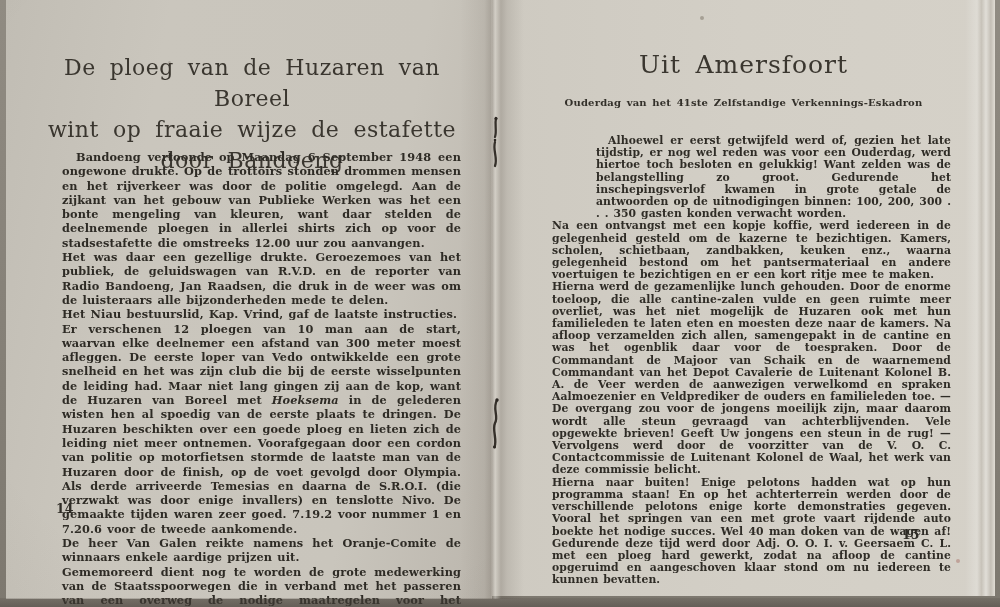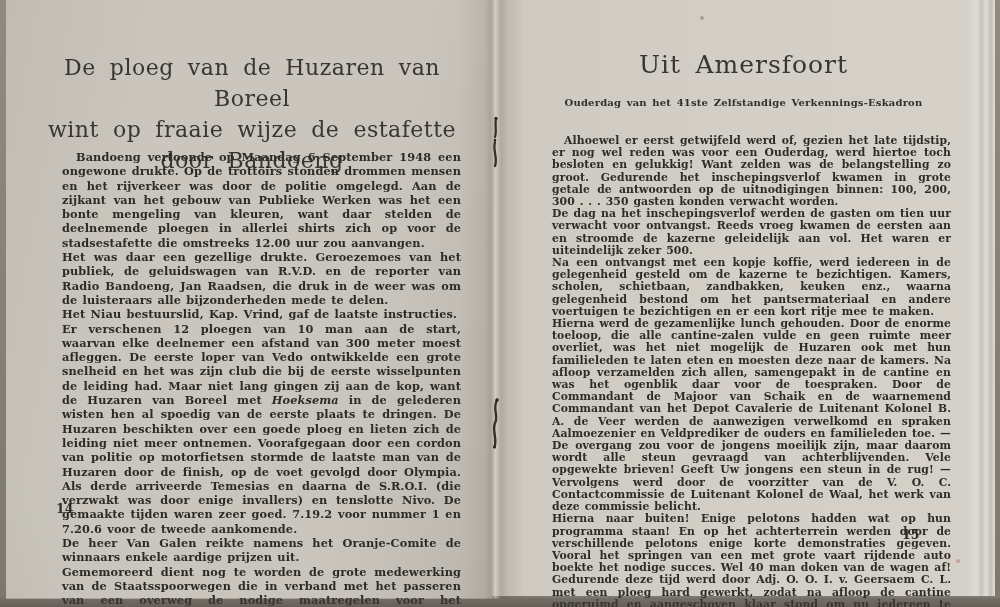--- a/index.html
+++ b/index.html
@@ -59,21 +59,21 @@
   .r-subtitle{
     position:absolute;left:16px;right:16px;top:94px;text-align:center;
     font-weight:bold;font-size:10px;line-height:18px;color:#33302a;
     word-spacing:.18em;letter-spacing:.2px;
   }
   .r-body{
     position:absolute;left:60px;width:399px;top:135px;
     font-size:10.8px;line-height:12.2px;font-weight:bold;color:#2f2c26;
     text-align:justify;word-spacing:.09em;letter-spacing:.1px;
   }
-  .r-body .para:first-child{text-indent:12px;}
+  .r-body .para:first-child{text-indent:12px;margin-left:44px;}
   .pageno{position:absolute;font-size:12.5px;font-weight:bold;color:#2e2b25;}
   .pageno-left{left:50px;top:501px;}
   .pageno-right{left:410px;top:510px;margin-top:17px;}
   
   .staple{position:absolute;left:489px;width:14px;height:54px;}
   .staple-top{top:116px;}
   .staple-bottom{top:397px;}
   
   .speck{position:absolute;border-radius:50%;pointer-events:none;}
   .speck-1{left:700px;top:16px;width:4px;height:4px;background:rgba(95,85,72,.38);}
@@ -102,21 +102,20 @@
     <div class="pageno pageno-left">14</div>
   </div>
 
   <div class="page page-right">
     <div class="r-title">Uit Amersfoort</div>
     <div class="r-subtitle">
       <div>Ouderdag van het 41ste Zelfstandige Verkennings-Eskadron</div>
     </div>
     <div class="r-body">
         <p class="para">Alhoewel er eerst getwijfeld werd of, gezien het late tijdstip, er nog wel reden was voor een Ouderdag, werd hiertoe toch besloten en gelukkig! Want zelden was de belangstelling zo groot. Gedurende het inschepingsverlof kwamen in grote getale de antwoorden op de uitnodigingen binnen: 100, 200, 300 . . . 350 gasten konden verwacht worden.</p>
-        <p class="para">De dag na het inschepingsverlof werden de gasten om tien uur verwacht voor ontvangst. Reeds vroeg kwamen de eersten aan en stroomde de kazerne geleidelijk aan vol. Het waren er uiteindelijk zeker 500.</p>
         <p class="para">Na een ontvangst met een kopje koffie, werd iedereen in de gelegenheid gesteld om de kazerne te bezichtigen. Kamers, scholen, schietbaan, zandbakken, keuken enz., waarna gelegenheid bestond om het pantsermateriaal en andere voertuigen te bezichtigen en er een kort ritje mee te maken.</p>
         <p class="para">Hierna werd de gezamenlijke lunch gehouden. Door de enorme toeloop, die alle cantine-zalen vulde en geen ruimte meer overliet, was het niet mogelijk de Huzaren ook met hun familieleden te laten eten en moesten deze naar de kamers. Na afloop verzamelden zich allen, samengepakt in de cantine en was het ogenblik daar voor de toespraken. Door de Commandant de Majoor van Schaik en de waarnemend Commandant van het Depot Cavalerie de Luitenant Kolonel B. A. de Veer werden de aanwezigen verwelkomd en spraken Aalmoezenier en Veldprediker de ouders en familieleden toe. — De overgang zou voor de jongens moeilijk zijn, maar daarom wordt alle steun gevraagd van achterblijvenden. Vele opgewekte brieven! Geeft Uw jongens een steun in de rug! — Vervolgens werd door de voorzitter van de V. O. C. Contactcommissie de Luitenant Kolonel de Waal, het werk van deze commissie belicht.</p>
         <p class="para">Hierna naar buiten! Enige pelotons hadden wat op hun programma staan! En op het achterterrein werden door de verschillende pelotons enige korte demonstraties gegeven. Vooral het springen van een met grote vaart rijdende auto boekte het nodige succes. Wel 40 man doken van de wagen af! Gedurende deze tijd werd door Adj. O. O. I. v. Geersaem C. L. met een ploeg hard gewerkt, zodat na afloop de cantine opgeruimd en aangeschoven klaar stond om nu iedereen te kunnen bevatten.</p>
       </div>
     <div class="pageno pageno-right">15</div>
     <div class="edge-right"></div>
   </div>
 
   <div class="gutter-shadow"></div>
   <svg class="staple staple-top" viewBox="0 0 14 54">

